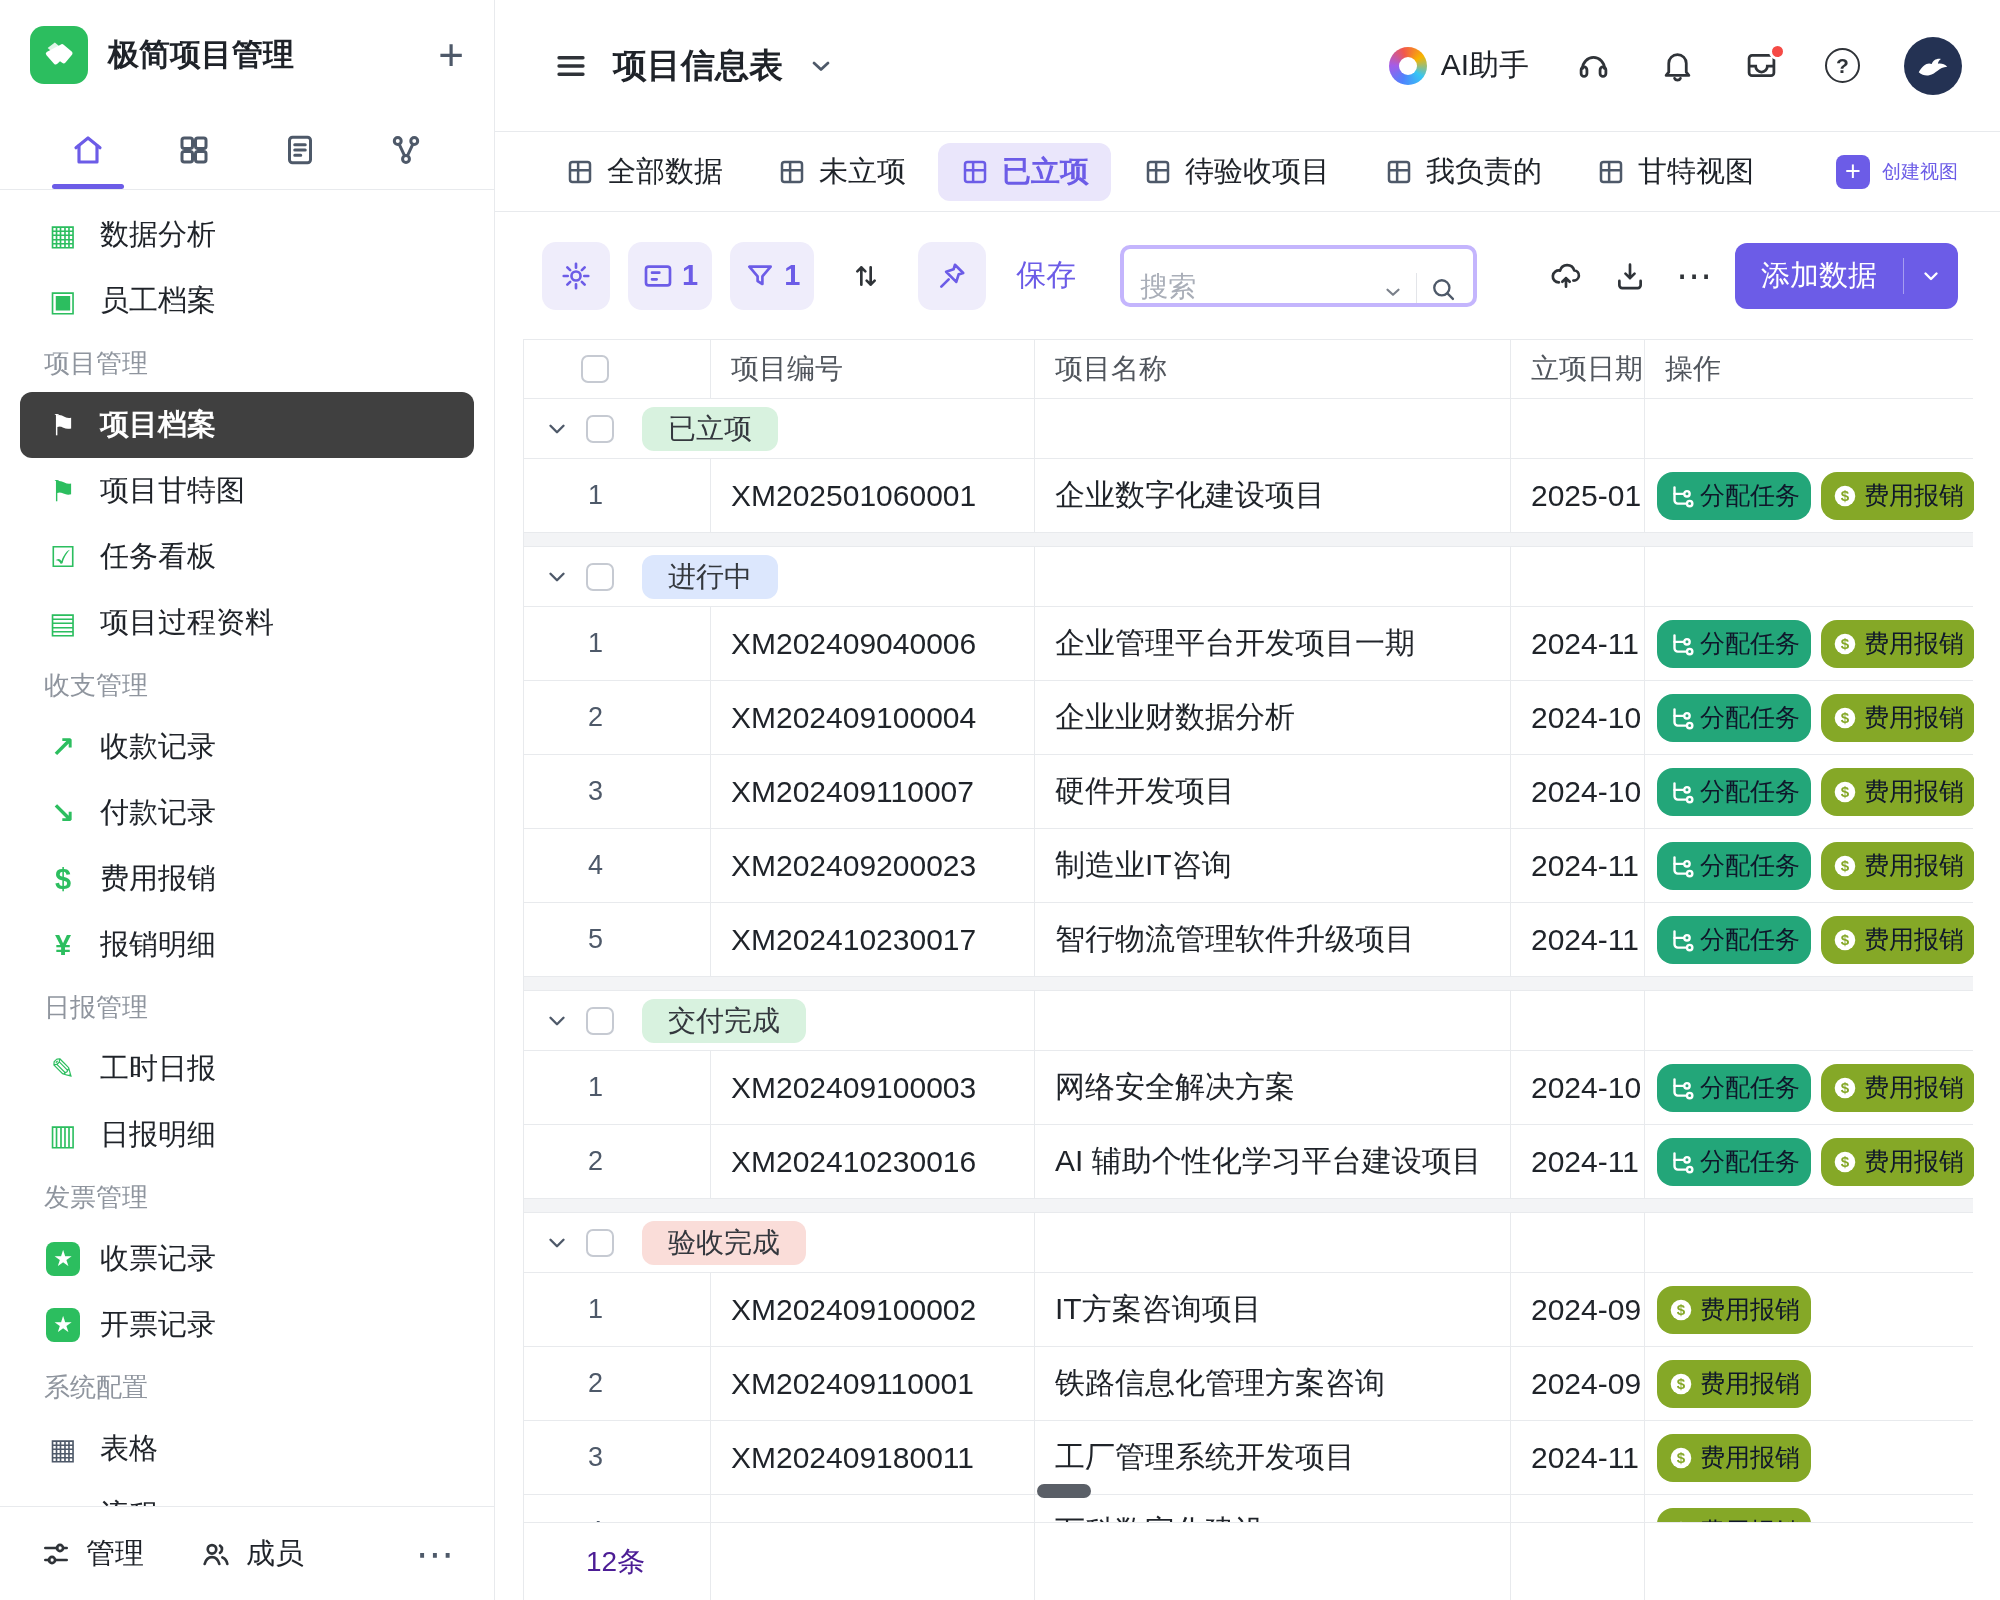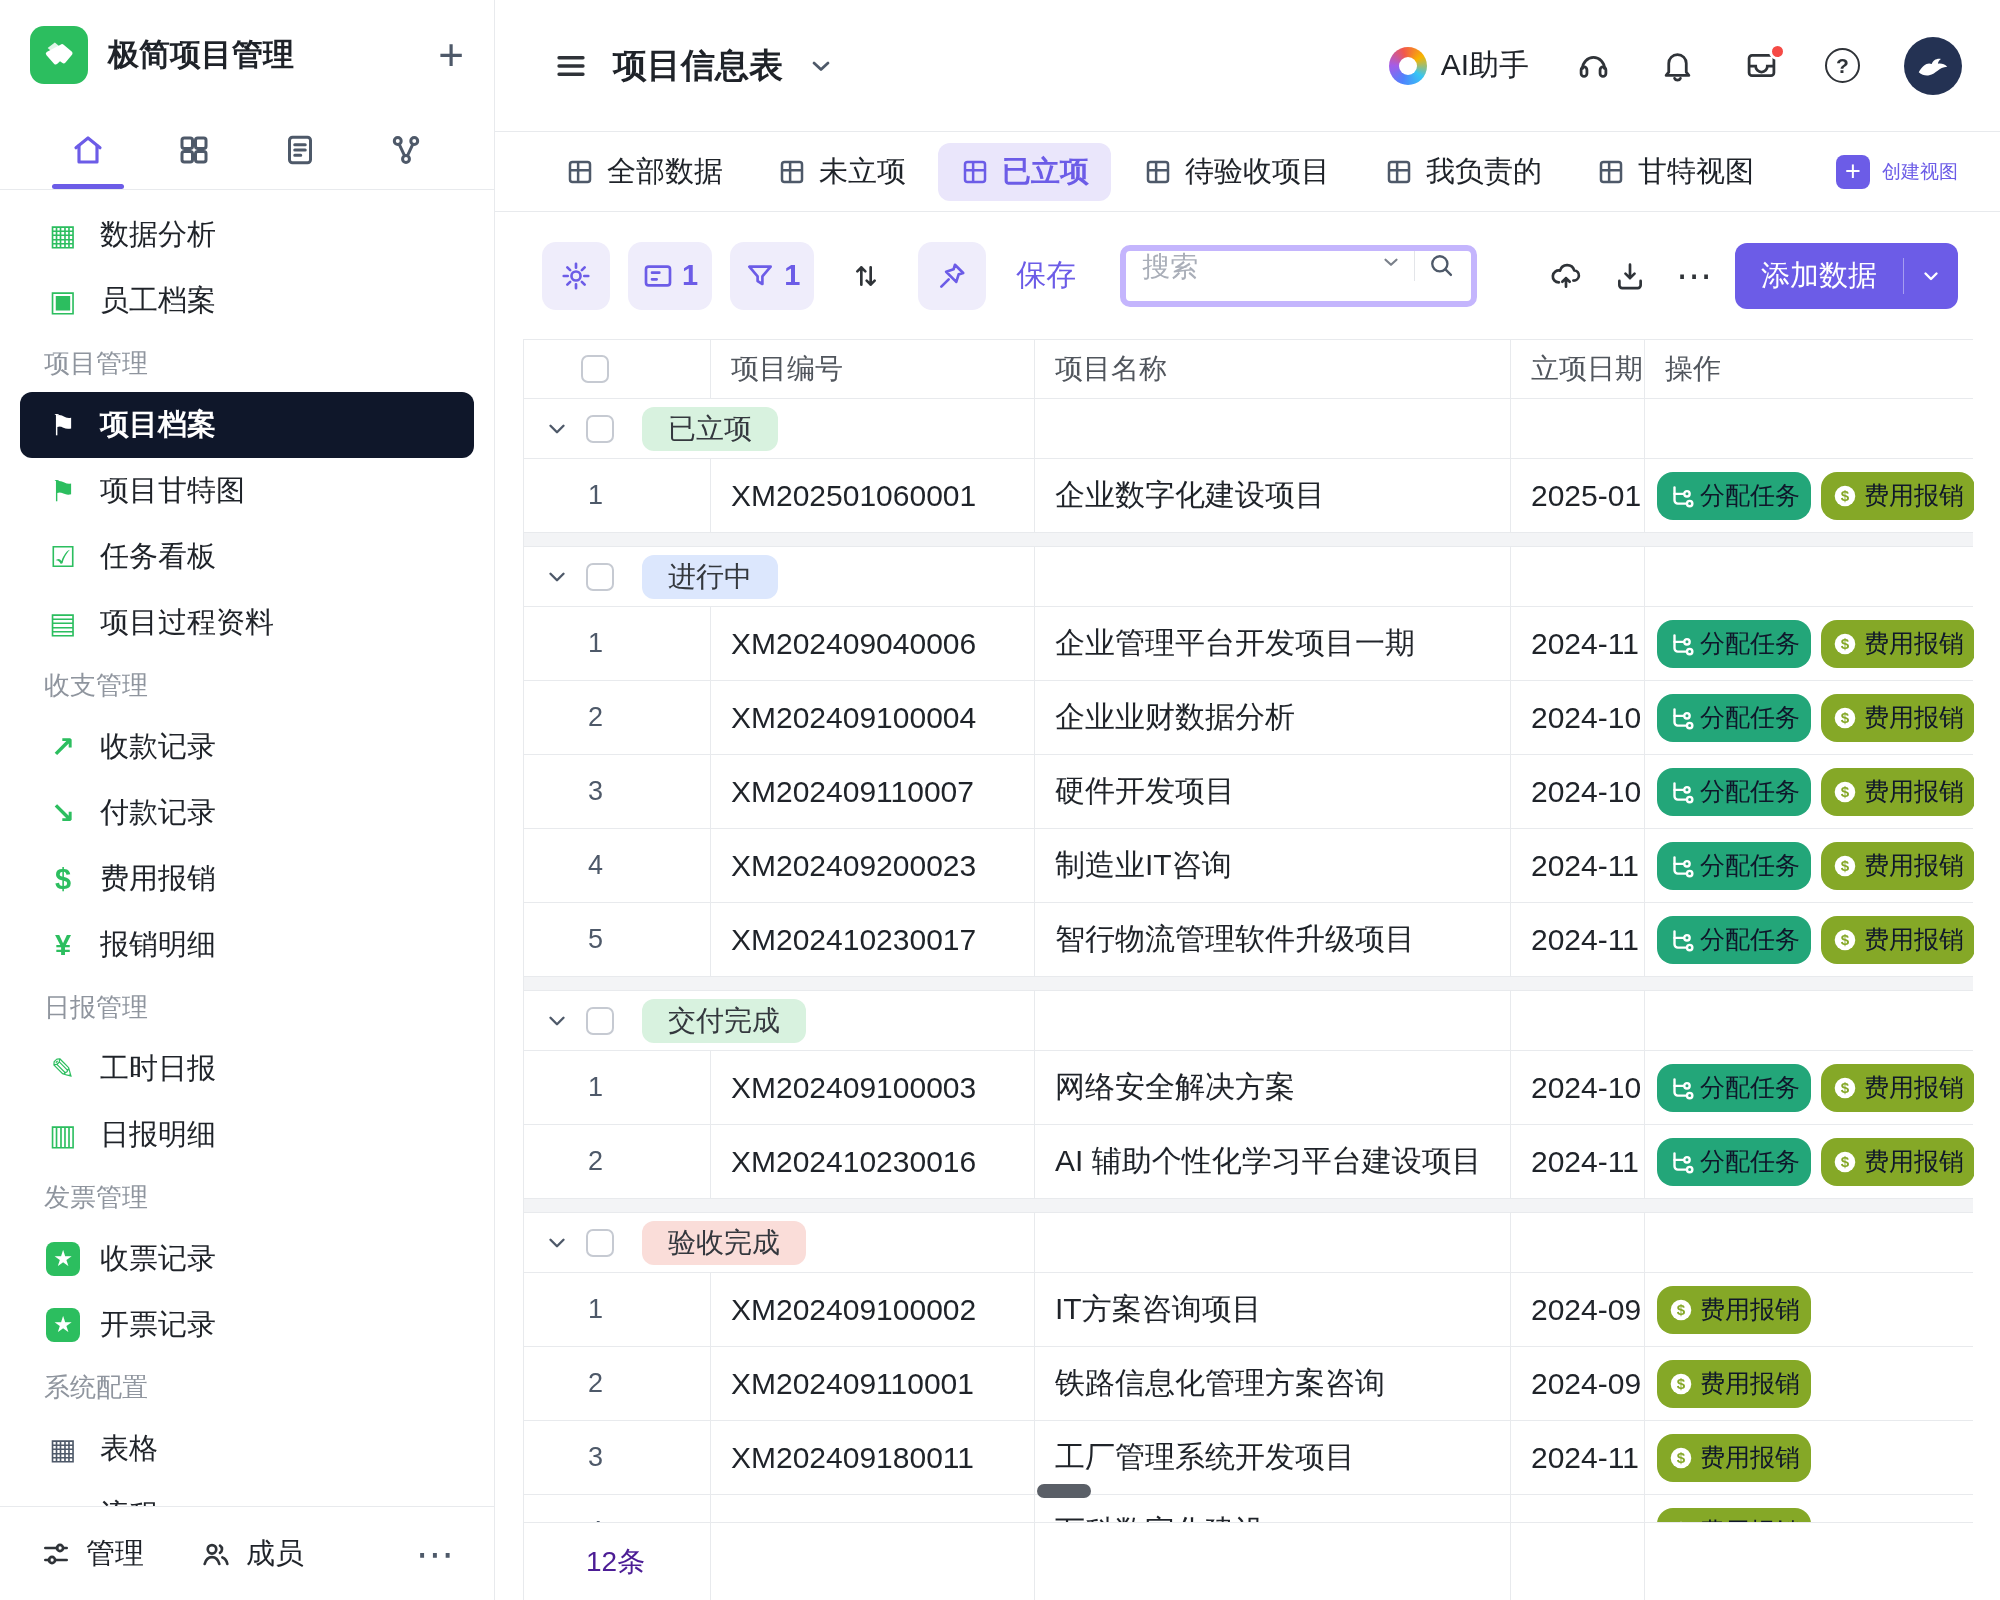--- a/index.html
+++ b/index.html
@@ -16,21 +16,21 @@
 .sb-plus{font-size:44px;color:#4E5969;font-weight:300;cursor:pointer;line-height:1}
 .sb-plus::before{content:"+"}
 .sb-tabs{height:80px;display:flex;align-items:stretch;justify-content:space-between;padding:0 48px;border-bottom:1px solid #E8EAED;flex:0 0 auto}
 .sb-tab{position:relative;display:flex;align-items:center;justify-content:center;width:80px;color:#4E5969;cursor:pointer}
 .sb-tab svg{width:36px;height:36px}
 .sb-tab.active{color:#6C5CE7}
 .sb-tab.active::after{content:"";position:absolute;bottom:0;left:4px;right:4px;height:5px;border-radius:3px;background:#6C5CE7}
 .sb-menu{flex:1;overflow:hidden;padding:12px 20px 0}
 .mi{height:66px;display:flex;align-items:center;gap:18px;padding:0 24px;border-radius:12px;font-size:29px;cursor:pointer;white-space:nowrap}
 .mi[data-type="section"]{height:58px;color:#8F959E;font-size:26px;cursor:default}
-.mi[data-active="true"]{background:#0f172a;color:#fff;font-weight:600}
+.mi[data-active="true"]{background:#404040;color:#fff;font-weight:600}
 .mi-icon{width:38px;height:38px;display:flex;align-items:center;justify-content:center;font-size:29px;color:#2CBE5F;flex:0 0 auto}
 .mi[data-active="true"] .mi-icon{color:#fff}
 .mi[data-icon="analysis"] .mi-icon::before{content:"▦"}
 .mi[data-icon="staff"] .mi-icon::before{content:"▣"}
 .mi[data-icon="flag"] .mi-icon::before{content:"⚑"}
 .mi[data-icon="kanban"] .mi-icon::before{content:"☑"}
 .mi[data-icon="folder"] .mi-icon::before{content:"▤"}
 .mi[data-icon="trend-up"] .mi-icon::before{content:"↗";font-weight:700}
 .mi[data-icon="trend-down"] .mi-icon::before{content:"↘";font-weight:700}
 .mi[data-icon="dollar"] .mi-icon::before{content:"$";font-weight:700}
@@ -78,21 +78,21 @@
 .vt[data-active="true"] svg{color:#6C5CE7}
 .vt-create{margin-left:auto;display:flex;align-items:center;gap:12px;color:#6C5CE7;font-size:19px;cursor:pointer;white-space:nowrap}
 .vtc-icon{width:34px;height:34px;background:#6C5CE7;color:#fff;border-radius:8px;display:flex;align-items:center;justify-content:center;font-size:27px;line-height:1}
 .vtc-icon::before{content:"+"}
 
 .toolbar{height:127px;display:flex;align-items:center;padding:0 42px 0 47px;gap:18px;flex:0 0 auto}
 .icon-btn{height:68px;min-width:68px;border-radius:14px;background:#EFEDFB;color:#6C5CE7;display:flex;align-items:center;justify-content:center;gap:8px;padding:0 14px;font-size:29px;font-weight:600;cursor:pointer}
 .icon-btn svg{width:32px;height:32px}
 .icon-btn.plain{background:transparent;color:#2F3338;font-weight:400}
 .save-btn{color:#6C5CE7;font-size:30px;margin:0 12px;cursor:pointer;white-space:nowrap}
-.search-box{width:357px;height:62px;border:6px solid #c4b5fd;border-radius:10px;display:flex;align-items:flex-start;padding:0 16px;gap:12px;margin-left:14px;background:#fff}
+.search-box{width:357px;height:62px;border:4px solid #c4b5fd;border-radius:10px;display:flex;align-items:flex-end;padding:0 16px;gap:12px;margin-left:14px;background:#fff}
 .search-box input{flex:1;border:0;outline:0;font-size:28px;min-width:0;font-family:inherit;color:#1F2329;background:transparent}
 .search-box input::placeholder{color:#A9AEB8}
 .sb-caret{display:flex;cursor:pointer}
 .sb-caret svg{width:22px;height:22px}
 .sb-vline{width:1px;height:30px;background:#E3E5E9}
 .sb-mag{display:flex;cursor:pointer}
 .sb-mag svg{width:28px;height:28px}
 .t-spacer{flex:1}
 .tool-plain{width:46px;height:46px;display:flex;align-items:center;justify-content:center;cursor:pointer}
 .tool-plain svg{width:34px;height:34px}

